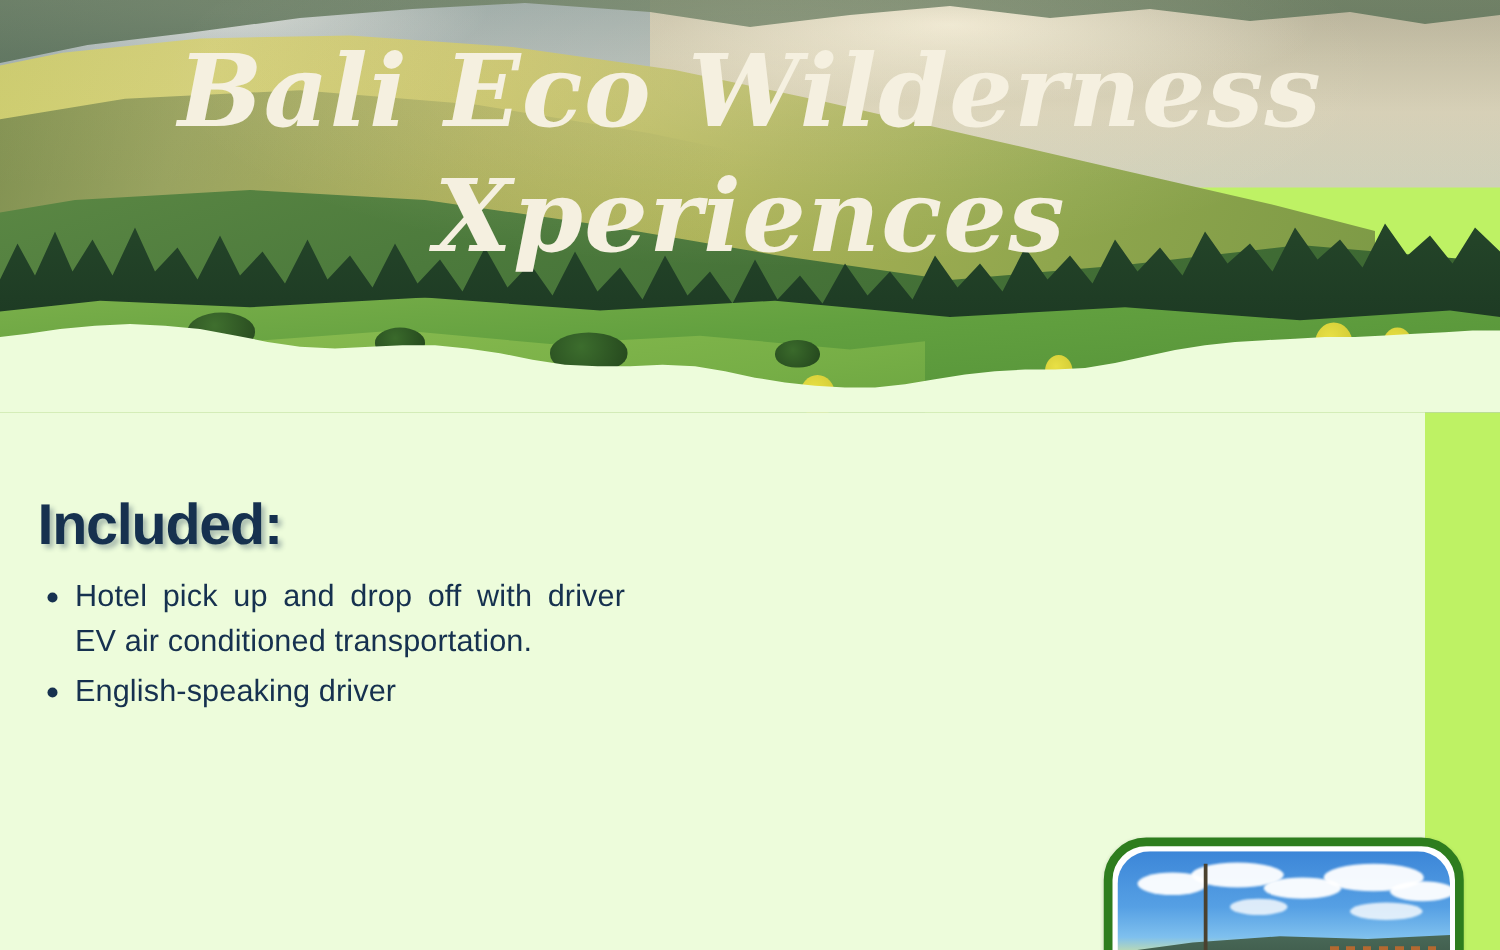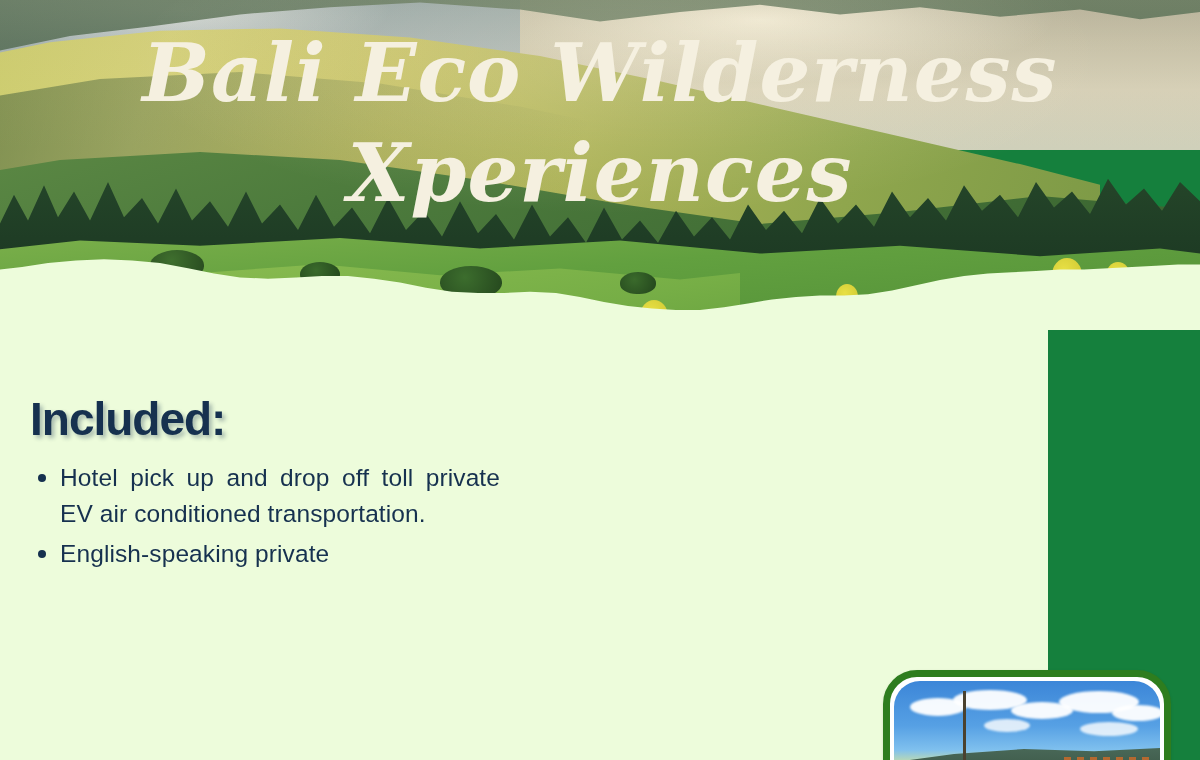--- a/index.html
+++ b/index.html
@@ -8,21 +8,21 @@
   html, body {
     width:1200px; height:760px;
     overflow:hidden;
     background:#EDFCDB;
     font-family:"Liberation Sans", sans-serif;
   }
 
   #poster {
     position:relative;
     width:1200px; height:760px;
-    background:#15803d;
+    background:#bef264;
     overflow:hidden;
   }
 
   
   .hero {
     position:absolute; top:0; left:0;
     width:1200px; height:330px;
     overflow:hidden;
   }
   .hero-photo { position:absolute; inset:0; overflow:hidden; }
@@ -123,21 +123,21 @@
       580px 73%,604px 77%,628px 80%,652px 82%,676px 83%,700px 83%,724px 81%,
       748px 78%,772px 75%,796px 73%,820px 72%,844px 72%,868px 71%,892px 68%,
       916px 64%,940px 60%,964px 57%,988px 55%,1012px 54%,1036px 53%,1060px 52%,
       1084px 52%,1108px 51%,1132px 50%,1156px 49%,1178px 48%,1200px 48%,
       1200px 100%,0 100%);
   }
 
   
   .body-area {
     position:absolute; top:330px; left:0;
-    width:1048px; height:430px;
+    width:1140px; height:430px;
     background:#EDFCDB;
   }
 
   .left-col { position:absolute; left:30px; top:62px; width:470px; }
 
   .included-title {
     font-family:"Liberation Sans", sans-serif;
     font-size:46px;
     font-weight:bold;
     letter-spacing:-1px;
@@ -230,22 +230,22 @@
     </svg>
 
     <div class="torn"></div>
   </div>
 
   <div class="body-area">
 
     <div class="left-col">
       <div class="included-title">Included:</div>
       <ul class="included-list">
-        <li>Hotel pick up and drop off toll private EV air conditioned transportation.</li>
-        <li>English-speaking private</li>
+        <li>Hotel pick up and drop off with driver EV air conditioned transportation.</li>
+        <li>English-speaking driver</li>
       </ul>
     </div>
 
     <div class="card" id="card-rice">
       <div class="inner">
         <div class="sc-rice">
           <div class="cloud" style="left:6%;top:10%;width:56px;height:18px;"></div>
           <div class="cloud" style="left:22%;top:5%;width:74px;height:20px;"></div>
           <div class="cloud" style="left:44%;top:12%;width:62px;height:17px;"></div>
           <div class="cloud" style="left:62%;top:6%;width:80px;height:22px;"></div>

